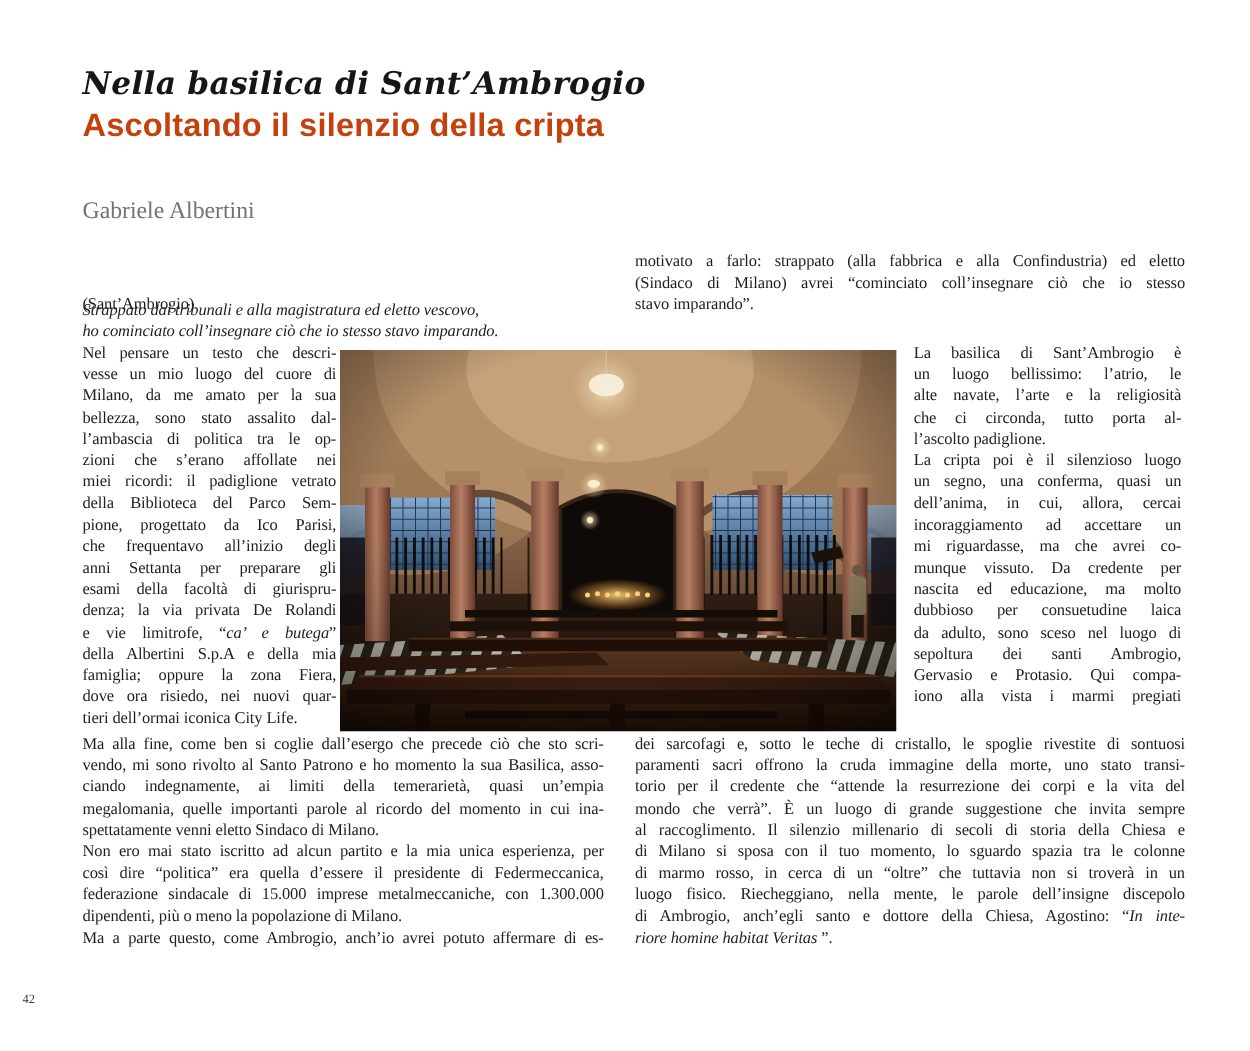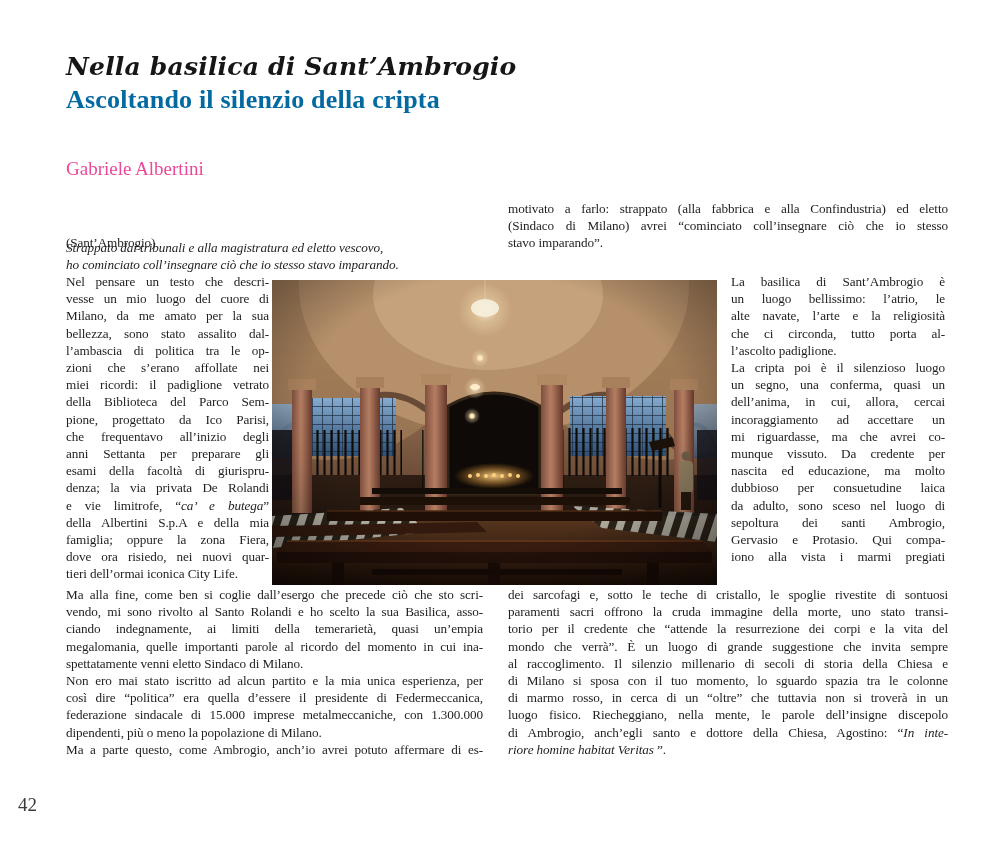--- a/index.html
+++ b/index.html
@@ -3,30 +3,30 @@
 <meta charset="utf-8">
 <style>
   html,body { margin:0; padding:0; background:#ffffff; }
   .sheet {
     position:relative; width:1000px; height:841px; background:#ffffff;
     font-family:"Liberation Serif", serif; color:#1d1d1b; overflow:hidden;
   }
   .abs { position:absolute; }
   .title1 { font-family:"DejaVu Serif", serif; font-style:italic; font-weight:bold;
             font-size:25px; line-height:30px; letter-spacing:0.2px; color:#161616; }
-  .title2 { font-family:Liberation Serif, serif; font-weight:bold;
-            font-size:26px; line-height:30px; letter-spacing:0.2px; color:#0369a1; }
-  .author { font-size:19px; color:#ec4899; }
+  .title2 { font-family:Liberation Sans, sans-serif; font-weight:bold;
+            font-size:26px; line-height:30px; letter-spacing:0.2px; color:#c2410c; }
+  .author { font-size:19px; color:#737373; }
   .body-col { font-size:13.2px; line-height:17.2px; letter-spacing:-0.1px; color:#1e1e1c; }
   .body-col .line { text-align:justify; text-align-last:justify; }
   .body-col .line.last { text-align-last:left; }
   .epigraph { font-style:italic;margin-top:39px; }
   .epigraph .line { text-align:left !important; text-align-last:left !important; }
   .epigraph-attr { font-style:normal; }
-  .pagenum { font-size:19px; color:#3a3a38; }
+  .pagenum { font-size:10px; color:#3a3a38; }
   .photo-frame { overflow:hidden; background:#241711; }
   .photo-frame svg { display:block; width:100%; height:100%; }
 </style>
 </head>
 <body>
 
 <div class="sheet">
 
   <div class="abs title1" style="left:66px; top:52px;">Nella basilica di Sant’Ambrogio</div>
   <div class="abs title2" style="left:66px; top:85px;">Ascoltando il silenzio della cripta</div>
@@ -241,21 +241,21 @@
         <ellipse cx="203" cy="107" rx="5" ry="3" fill="#ffeccb"></ellipse>
       <circle cx="200" cy="136" r="8" fill="url(#lamp)"></circle>
         <circle cx="200" cy="136" r="2.5" fill="#ffe8b8"></circle>
 
       <rect width="445" height="305" fill="url(#vig)"></rect>
     </svg>
   </div>
 
   <div class="abs body-col" style="left:66px; top:586px; width:417px;">
       <div class="line"><span>Ma alla fine, come ben si coglie dall’esergo che precede ciò che sto scri-</span></div>
-      <div class="line"><span>vendo, mi sono rivolto al Santo Rolandi e ho scelto la sua Basilica, asso-</span></div>
+      <div class="line"><span>vendo, mi sono rivolto al Santo Patrono e ho momento la sua Basilica, asso-</span></div>
       <div class="line"><span>ciando indegnamente, ai limiti della temerarietà, quasi un’empia</span></div>
       <div class="line"><span>megalomania, quelle importanti parole al ricordo del momento in cui ina-</span></div>
       <div class="line last"><span>spettatamente venni eletto Sindaco di Milano.</span></div>
       <div class="line"><span>Non ero mai stato iscritto ad alcun partito e la mia unica esperienza, per</span></div>
       <div class="line"><span>così dire “politica” era quella d’essere il presidente di Federmeccanica,</span></div>
       <div class="line"><span>federazione sindacale di 15.000 imprese metalmeccaniche, con 1.300.000</span></div>
       <div class="line last"><span>dipendenti, più o meno la popolazione di Milano.</span></div>
       <div class="line"><span>Ma a parte questo, come Ambrogio, anch’io avrei potuto affermare di es-</span></div>
     </div>
   <div class="abs body-col" style="left:508px; top:586px; width:440px;">

